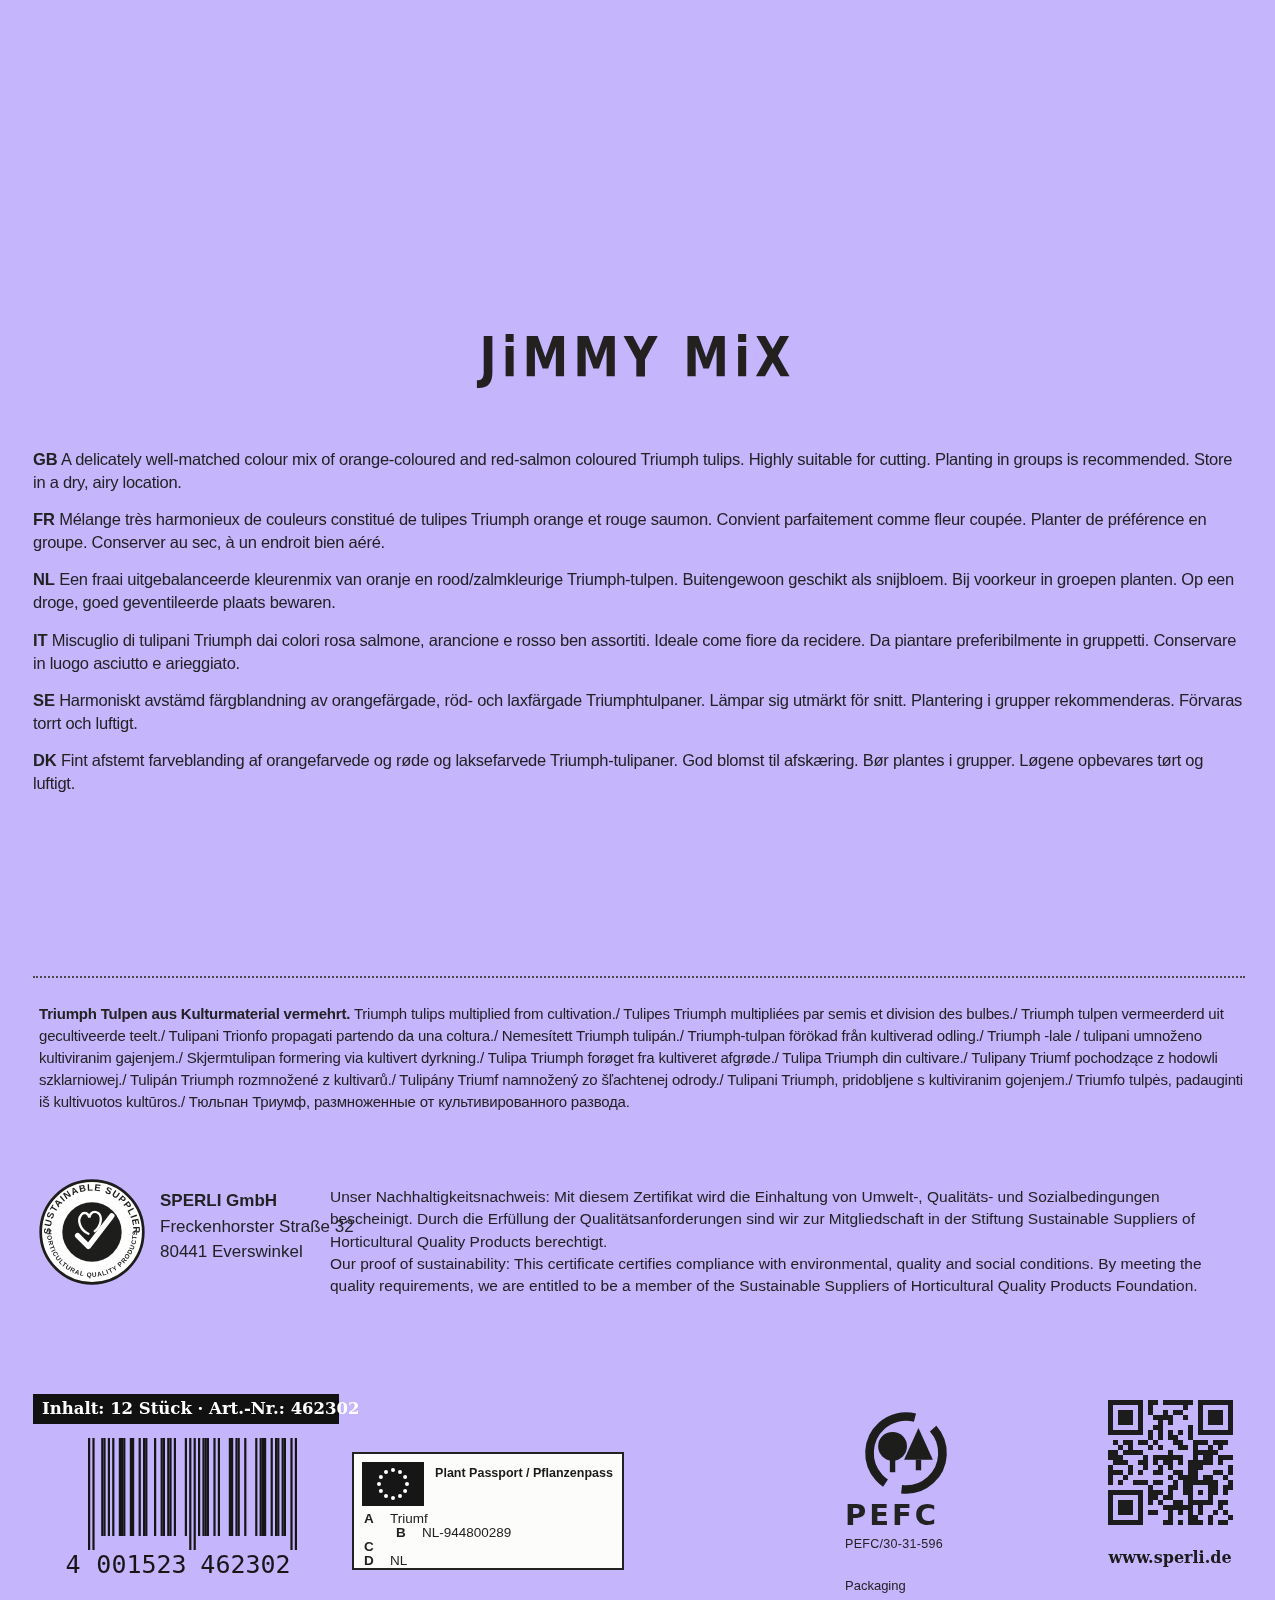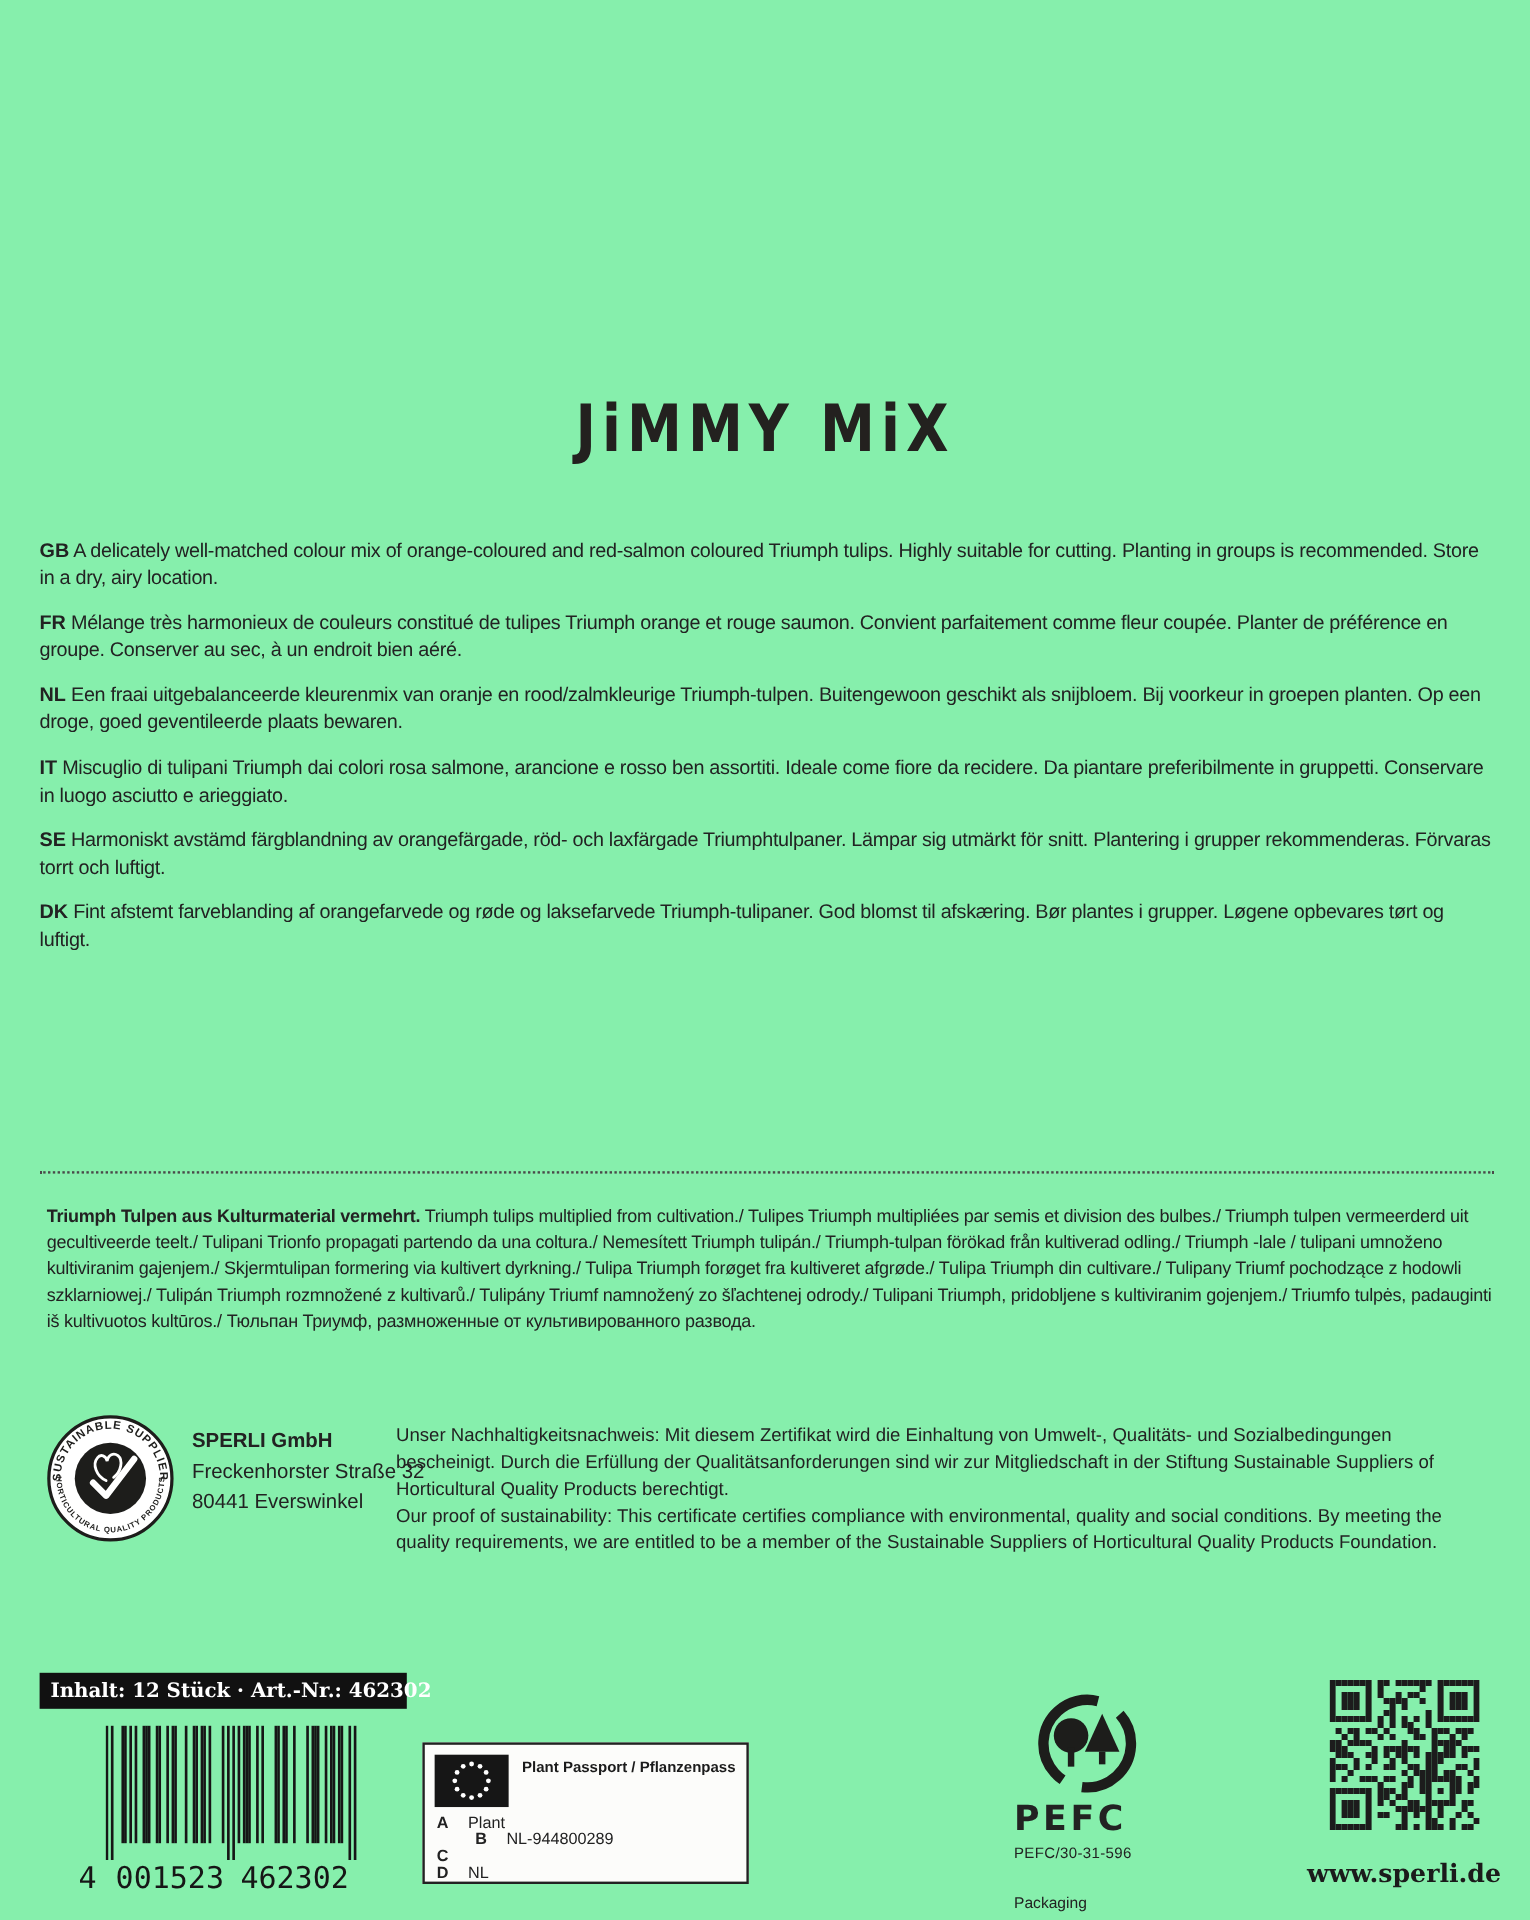--- a/index.html
+++ b/index.html
@@ -1,18 +1,18 @@
 <!DOCTYPE html>
 <html><head>
 <meta charset="utf-8">
 <style>
   html,body{margin:0;padding:0;background:#e8e8e6;}
   .sheet{
     position:relative;width:1275px;height:1600px;margin:0 auto;
-    background:#86efac;color:#1d1d1b;overflow:hidden;
+    background:#c4b5fd;color:#1d1d1b;overflow:hidden;
     font-family:"Liberation Sans",sans-serif;
   }
   
   .title{
     position:absolute;top:330px;left:0;right:0;text-align:center;
     font-family:"DejaVu Sans",sans-serif;font-weight:700;font-size:46px;
     letter-spacing:5px;transform:scaleY(1.18);color:#23211f;
   }
   
   .desc-block{position:absolute;top:448px;left:33px;width:1212px;}
@@ -45,21 +45,21 @@
   .passport .row{position:absolute;left:10px;right:8px;font-size:13.5px;height:14px;color:#222;}
   .passport .row b{display:inline-block;width:26px;}
   .pefc{position:absolute;left:845px;top:1408px;width:122px;text-align:left;color:#222;}
   .pefc .mark{display:block;margin:0 auto;}
   .pefc .name{font-family:"DejaVu Sans",sans-serif;font-weight:700;font-size:29px;letter-spacing:3px;margin-top:0px;}
   .pefc .cert{font-size:12.5px;margin-top:5px;letter-spacing:0.3px;}
   .pefc .pkg{font-size:13px;margin-top:27px;}
   .qr{position:absolute;left:1108px;top:1400px;width:125px;height:125px;}
   .website{
     position:absolute;left:1080px;top:1548px;width:180px;text-align:center;
-    font-family:"DejaVu Serif",serif;font-weight:700;font-size:21px;color:#1b1b1b;
+    font-family:"DejaVu Serif",serif;font-weight:700;font-size:16px;color:#1b1b1b;
   }
 </style>
 </head>
 <body>
 
 <div class="sheet">
 
   <div class="title">JiMMY MiX</div>
 
   <div class="desc-block">
@@ -174,21 +174,21 @@
           <circle cx="31" cy="36" r="2"></circle>
             <circle cx="24" cy="34.1" r="2"></circle>
             <circle cx="18.9" cy="29" r="2"></circle>
           <circle cx="17" cy="22" r="2"></circle>
             <circle cx="18.9" cy="15" r="2"></circle>
             <circle cx="24" cy="9.9" r="2"></circle>
         </g>
       </svg>
     </div>
     <div class="pp-title">Plant Passport / Pflanzenpass</div>
-    <div class="row" style="top:57px;"><b>A</b><span>Plant</span></div>
+    <div class="row" style="top:57px;"><b>A</b><span>Triumf</span></div>
     <div class="row" style="top:71px;padding-left:32px;"><b>B</b><span>NL-944800289</span></div>
     <div class="row" style="top:85px;"><b>C</b><span></span></div>
     <div class="row" style="top:99px;"><b>D</b><span>NL</span></div>
   </div>
 
   <div class="pefc">
     <svg class="mark" width="96" height="90" viewBox="0 0 100 92" xmlns="http://www.w3.org/2000/svg">
       <circle cx="50" cy="46" r="38" fill="none" stroke="#1d1d1b" stroke-width="9" stroke-dasharray="92 18 106 23" transform="rotate(-42 50 46)"></circle>
       <circle cx="36" cy="39" r="15" fill="#1d1d1b"></circle>
       <rect x="33.2" y="49" width="5.6" height="17" fill="#1d1d1b"></rect>

